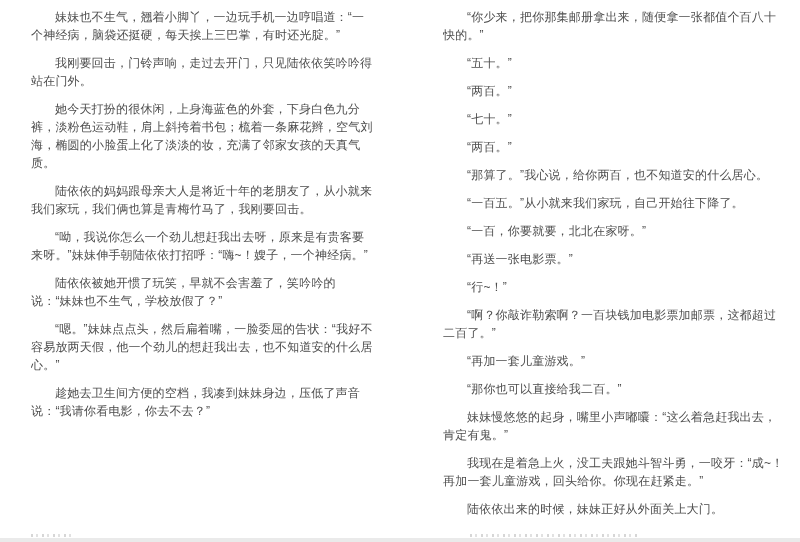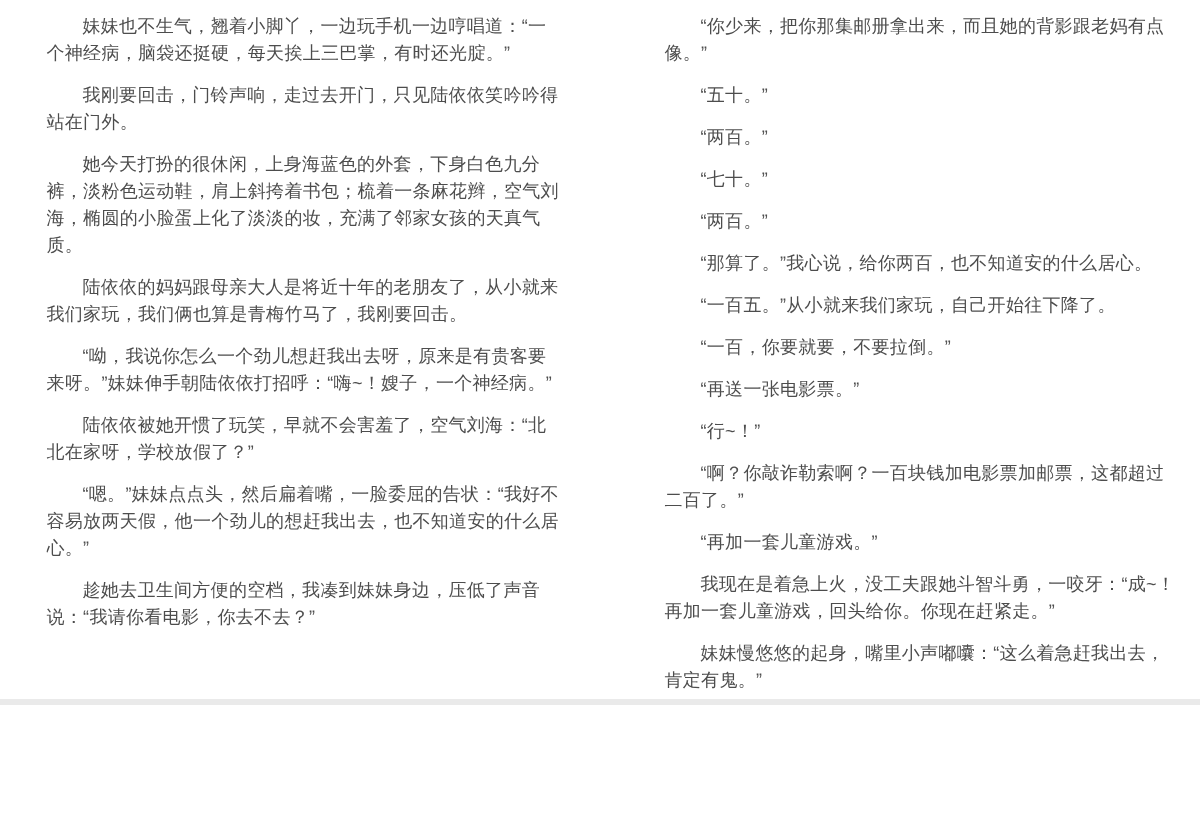--- a/index.html
+++ b/index.html
@@ -3,21 +3,21 @@
 <meta charset="utf-8">
 <style>
   html, body {
     margin: 0;
     padding: 0;
     background: #ffffff;
   }
   .page {
     position: relative;
     width: 800px;
-    height: 470px;
+    height: 542px;
     background: #ffffff;
     overflow: hidden;
     font-family: "Liberation Sans", sans-serif;
   }
   .columns {
     position: absolute;
     top: 0;
     left: 0;
     width: 800px;
     height: 542px;
@@ -66,39 +66,40 @@
 <body>
 
 <div class="page">
   <div class="columns">
     <div class="col">
         <p>妹妹也不生气，翘着小脚丫，一边玩手机一边哼唱道：“一个神经病，脑袋还挺硬，每天挨上三巴掌，有时还光腚。”</p>
         <p>我刚要回击，门铃声响，走过去开门，只见陆依依笑吟吟得站在门外。</p>
         <p>她今天打扮的很休闲，上身海蓝色的外套，下身白色九分裤，淡粉色运动鞋，肩上斜挎着书包；梳着一条麻花辫，空气刘海，椭圆的小脸蛋上化了淡淡的妆，充满了邻家女孩的天真气质。</p>
         <p>陆依依的妈妈跟母亲大人是将近十年的老朋友了，从小就来我们家玩，我们俩也算是青梅竹马了，我刚要回击。</p>
         <p>“呦，我说你怎么一个劲儿想赶我出去呀，原来是有贵客要来呀。”妹妹伸手朝陆依依打招呼：“嗨~！嫂子，一个神经病。”</p>
-        <p>陆依依被她开惯了玩笑，早就不会害羞了，空气刘海：“北北在家呀，学校放假了？”</p>
+        <p>陆依依被她开惯了玩笑，早就不会害羞了，笑吟吟的说：“妹妹也不生气，学校放假了？”</p>
         <p>“嗯。”妹妹点点头，然后扁着嘴，一脸委屈的告状：“我好不容易放两天假，他一个劲儿的想赶我出去，也不知道安的什么居心。”</p>
         <p>趁她去卫生间方便的空档，我凑到妹妹身边，压低了声音说：“我请你看电影，你去不去？”</p>
       </div>
     <div class="col">
-        <p>“你少来，把你那集邮册拿出来，而且她的背影跟老妈有点像。”</p>
+        <p>“你少来，把你那集邮册拿出来，随便拿一张都值个百八十快的。”</p>
         <p>“五十。”</p>
         <p>“两百。”</p>
         <p>“七十。”</p>
         <p>“两百。”</p>
         <p>“那算了。”我心说，给你两百，也不知道安的什么居心。</p>
         <p>“一百五。”从小就来我们家玩，自己开始往下降了。</p>
-        <p>“一百，你要就要，不要拉倒。”</p>
+        <p>“一百，你要就要，北北在家呀。”</p>
         <p>“再送一张电影票。”</p>
         <p>“行~！”</p>
         <p>“啊？你敲诈勒索啊？一百块钱加电影票加邮票，这都超过二百了。”</p>
         <p>“再加一套儿童游戏。”</p>
+        <p>“那你也可以直接给我二百。”</p>
+        <p>妹妹慢悠悠的起身，嘴里小声嘟囔：“这么着急赶我出去，肯定有鬼。”</p>
         <p>我现在是着急上火，没工夫跟她斗智斗勇，一咬牙：“成~！再加一套儿童游戏，回头给你。你现在赶紧走。”</p>
-        <p>妹妹慢悠悠的起身，嘴里小声嘟囔：“这么着急赶我出去，肯定有鬼。”</p>
         <p>陆依依出来的时候，妹妹正好从外面关上大门。</p>
       </div>
   </div>
 
   <div class="clip-fragment left-frag"></div>
   <div class="clip-fragment right-frag"></div>
 
   <div class="bottom-edge"></div>
 </div>
 

